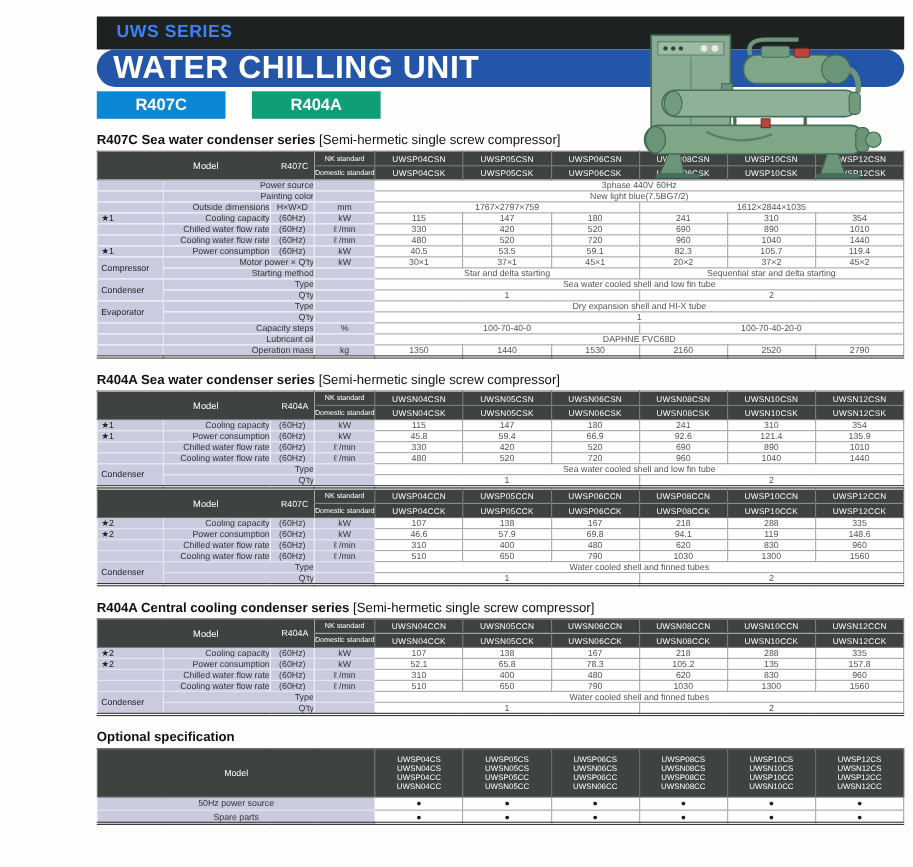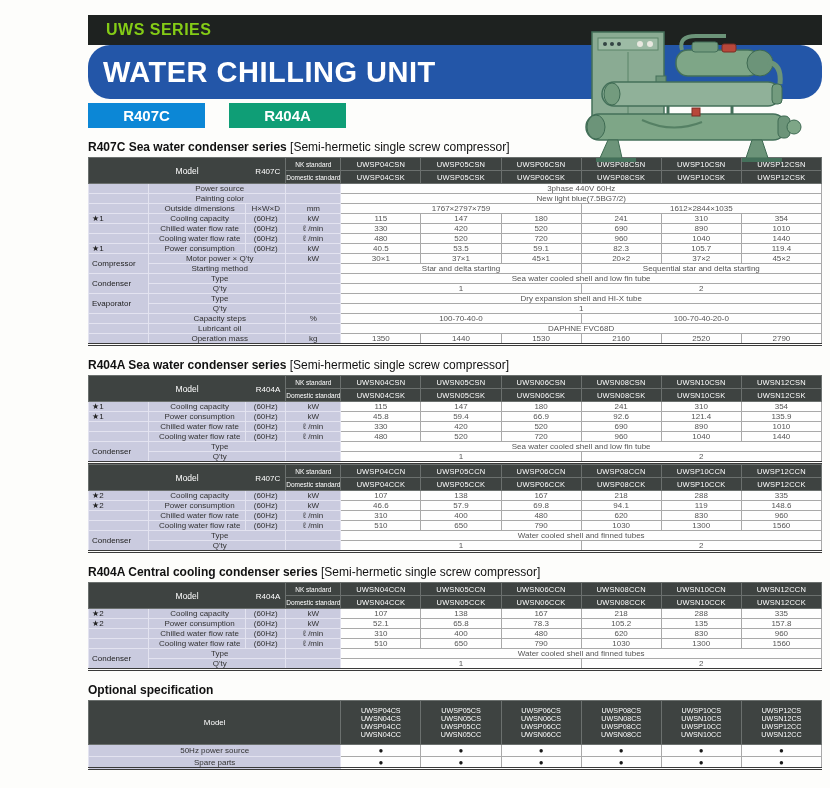--- a/index.html
+++ b/index.html
@@ -3,22 +3,22 @@
 <meta charset="utf-8">
 <style>
   * { margin:0; padding:0; box-sizing:border-box; }
   html,body { width:830px; height:788px; background:#fdfdfb; overflow:hidden;
     font-family:"Liberation Sans", sans-serif; }
   .page { position:relative; width:830px; height:788px; }
   .content { position:absolute; left:88px; top:15px; width:734px; }
 
   
   .bar-black { height:30px; display:flex; align-items:center; padding-left:18px; }
-  .bar-black span { color:#84cc16; font-size:16px; font-weight:bold; letter-spacing:.5px; }
-  .bar-blue { height:54px; display:flex; align-items:center; padding-left:15px;border-radius:22px; }
+  .bar-black span { color:#3b82f6; font-size:16px; font-weight:bold; letter-spacing:.5px; }
+  .bar-blue { height:34px; display:flex; align-items:center; padding-left:15px;border-radius:22px; }
   .bar-blue span { color:#fff; font-size:29px; font-weight:bold; letter-spacing:.5px; }
   .badges { margin-top:4px; display:flex; gap:24px; }
   .badge { width:117px; height:25px; display:flex; align-items:center; justify-content:center;
     color:#fff; font-size:15px; font-weight:bold; }
 
   
   .photo { position:absolute; left:572px; top:16px; width:232px; height:152px; z-index:5; }
 
   
   .section-title { font-size:12px; font-weight:bold; color:#111; margin:12px 0 3px 0; }
@@ -31,21 +31,21 @@
   .dark { background:#3e4341; color:#fff; border:1px solid #6b706e; font-weight:normal;
     text-align:center; height:13px; font-size:8px; }
   th.model-name { font-size:7.5px; letter-spacing:.2px; }
   th.std { font-size:6.5px; }
   .model-head { position:relative; }
   .model-head .mlabel { position:absolute; left:0; right:0; top:50%; transform:translateY(-50%);
     text-align:center; font-size:8.5px; }
   .model-head .refrig { position:absolute; right:5px; top:50%; transform:translateY(-50%); font-size:8px; }
   td.lav { background:#cacbdf; border:1px solid #e3e3f0; color:#333; height:10px; }
   td.cat { text-align:left; padding-left:3px; color:#222; }
-  td.lab { text-align:center; padding-left:5px; }
+  td.lab { text-align:right; padding-left:5px; }
   td.sub, td.unit { text-align:center;margin-left:16px; }
   td.data { background:#fefefe; border:1px solid #a9a9a9; text-align:center; color:#555; height:10px; }
 
   
   table.opt { border-collapse:collapse; table-layout:fixed; width:734px; font-size:8px;
     color:#444; border:1px solid #8a8a8a; border-bottom:3px double #3a3a3a; }
   .opt .dark { height:44px; }
   .opt .model-list div { line-height:8px; font-size:7.2px; }
   .opt td.lav { text-align:center; height:12px; }
   .opt td.data { height:12px; font-size:8px; color:#1a1a1a; }

